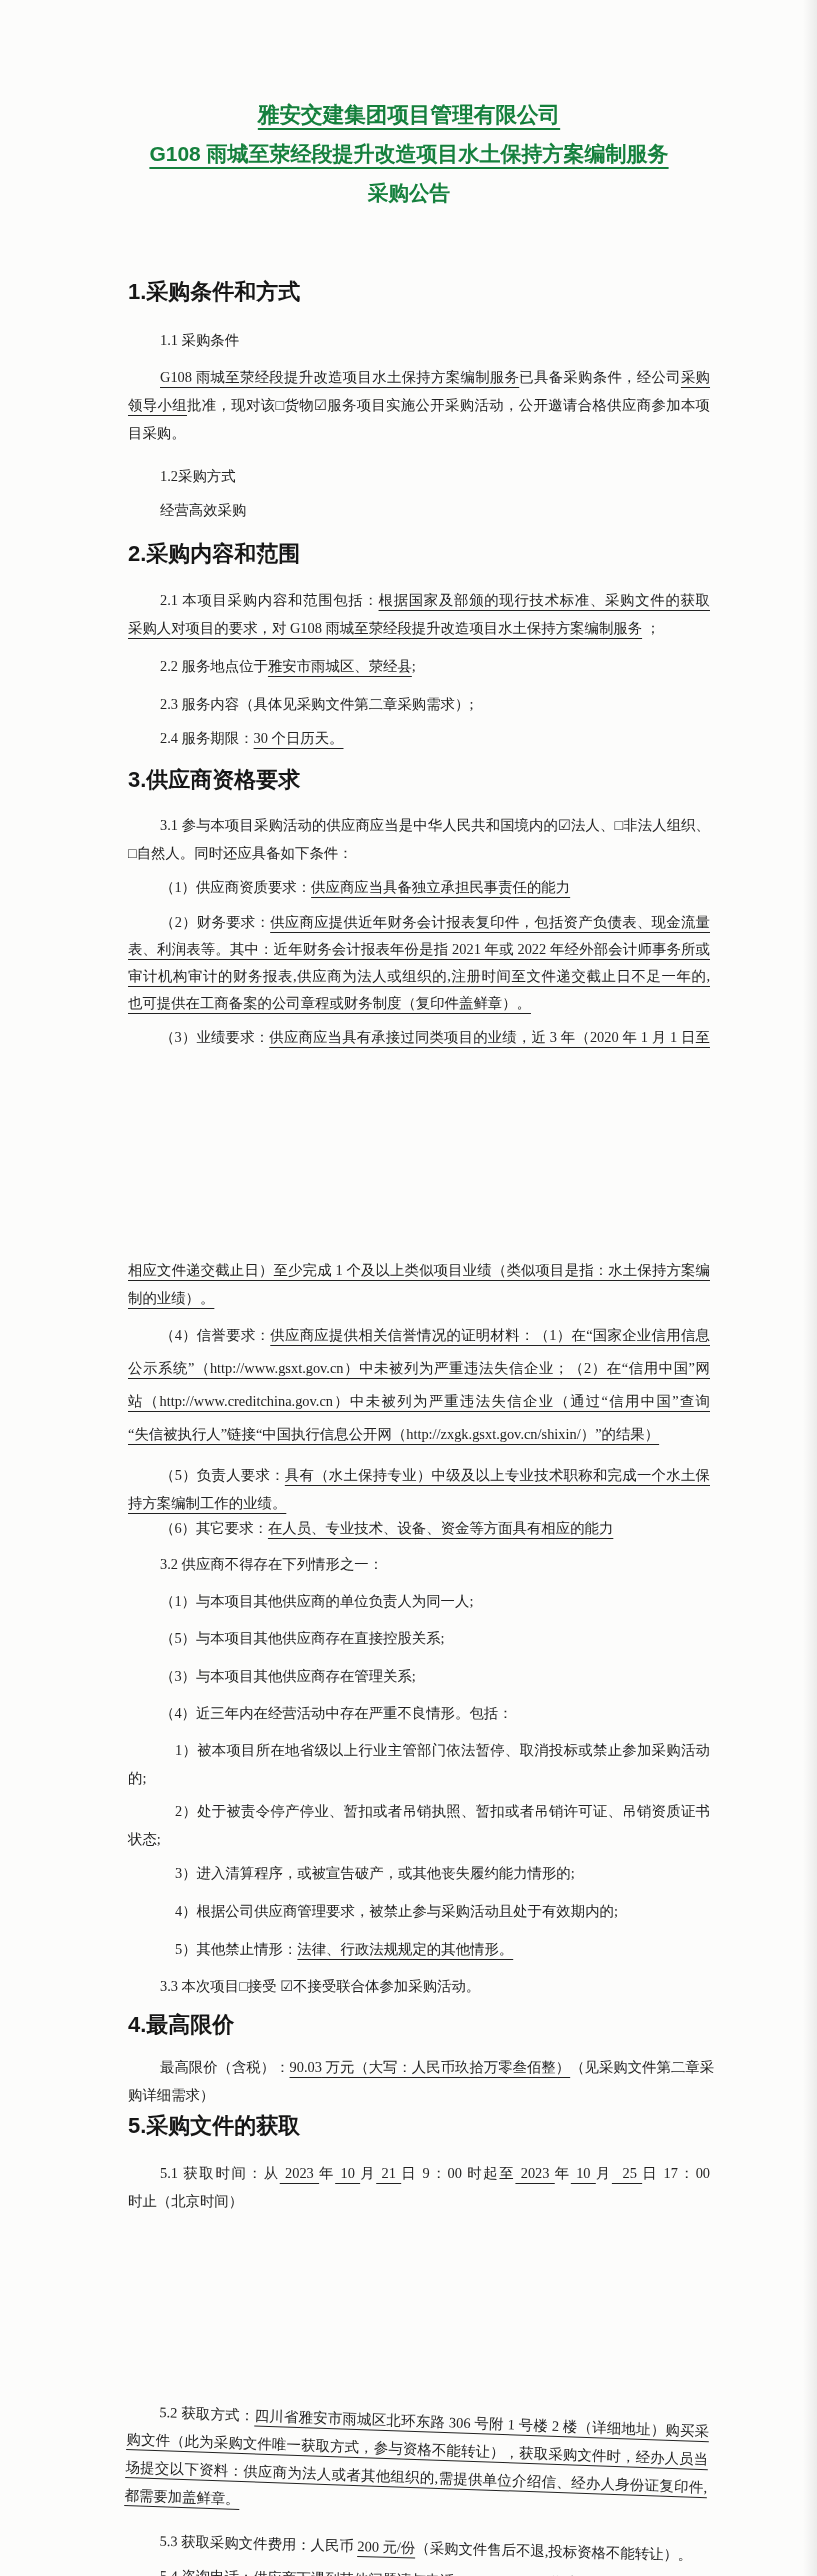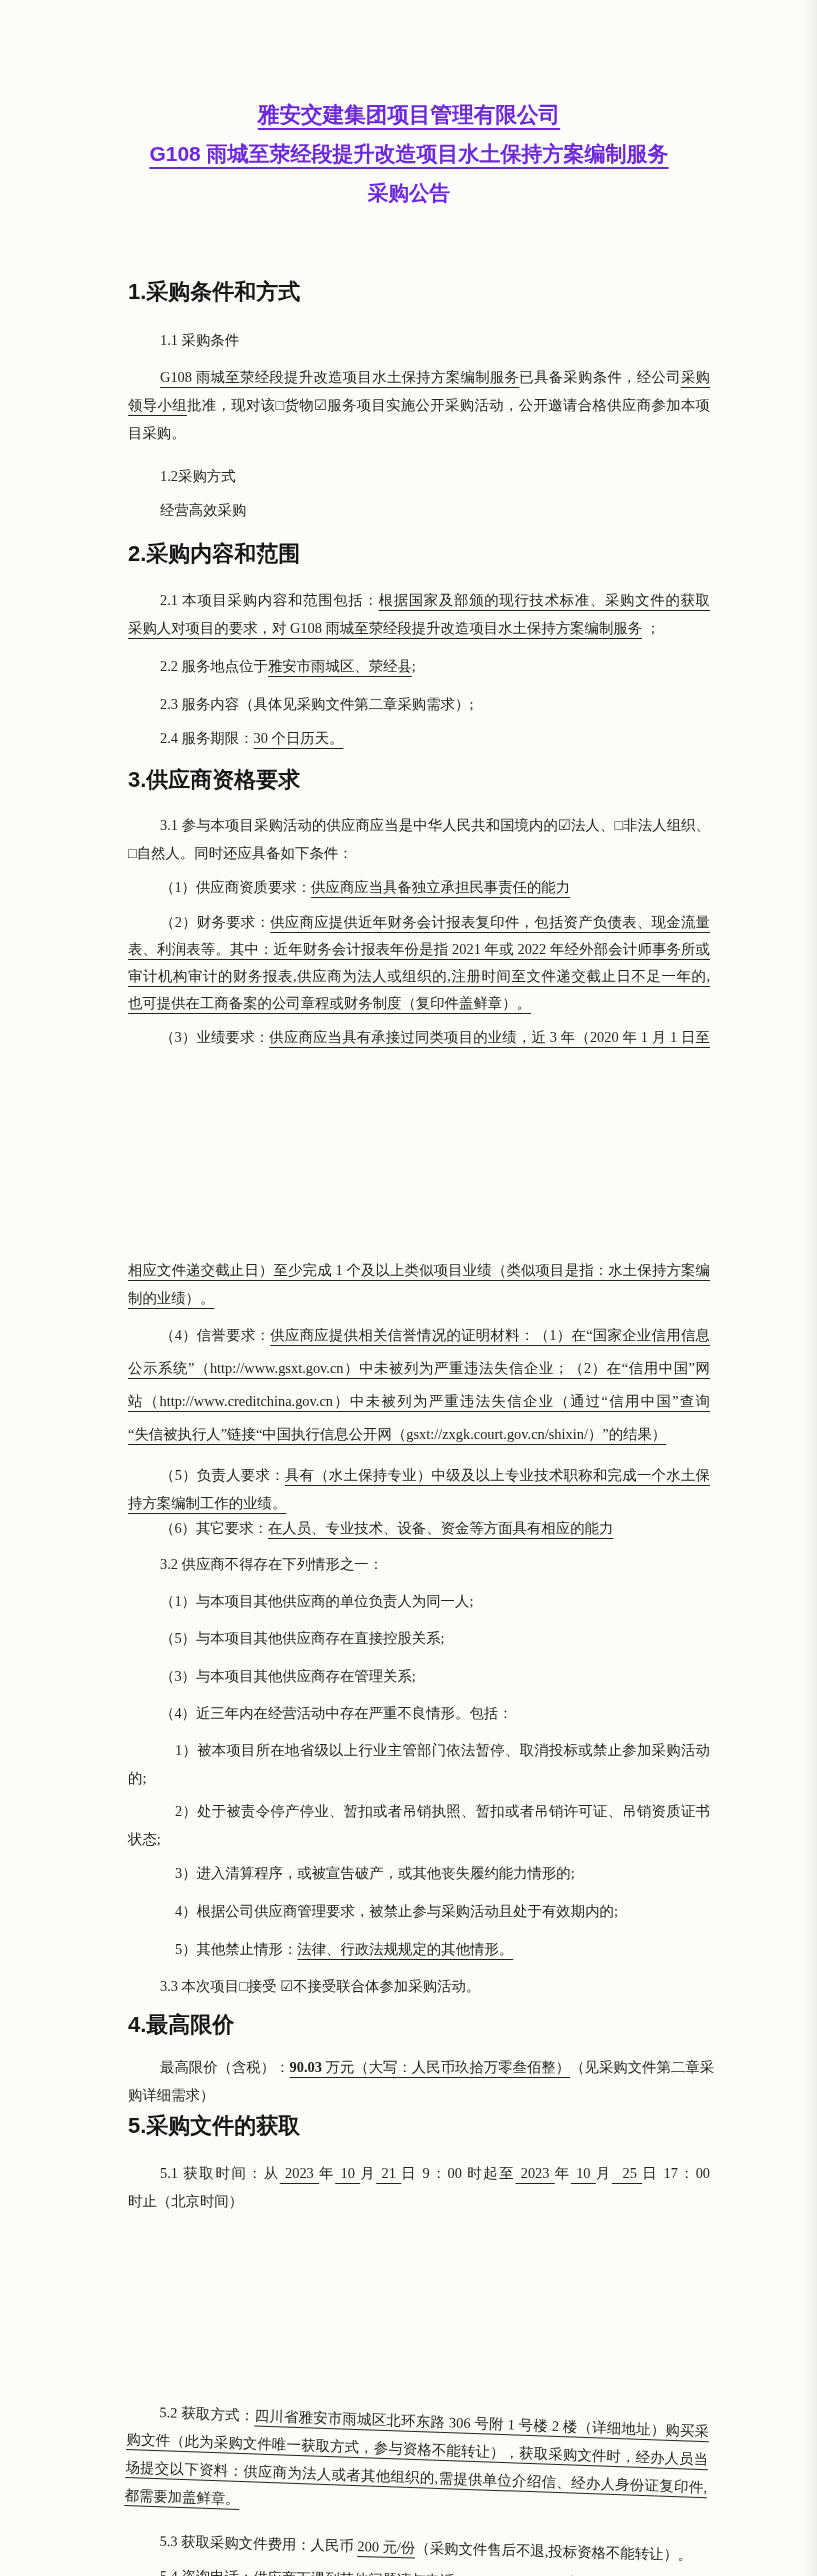--- a/index.html
+++ b/index.html
@@ -10,24 +10,24 @@
     color:#222;
   }
   .edge{position:absolute;top:0;right:0;width:15.5px;height:100%;
     background:linear-gradient(to right, rgba(0,0,0,0), rgba(0,0,0,0.07));}
   .blk{position:absolute; left:128px; width:582px; font-size:14.4px; line-height:28px; color:#222;}
   .blk .line{min-height:1em;}
   .just{text-align:justify; text-align-last:justify; white-space:nowrap;}
   .ind{text-indent:32px;}
   .ind2{text-indent:47px;}
   .u{text-decoration:underline; text-underline-offset:4.6px; text-decoration-thickness:1px;}
-  .b{font-weight:bold;}
+  .b{font-weight:normal;}
   .hd{font-size:22px; font-weight:bold; font-family:"Liberation Sans","DejaVu Sans",sans-serif; color:#161616;}
   .title{left:0; width:818px; text-align:center; font-weight:bold;
-    font-family:"Liberation Sans","DejaVu Sans",sans-serif; color:#6d28d9;}
+    font-family:"Liberation Sans","DejaVu Sans",sans-serif; color:#15803d;}
   .t1{font-size:21.6px;}
   .t2{font-size:21px;}
   .t3{font-size:20.6px;font-family:Liberation Mono, monospace;}
   .u2{text-decoration:underline; text-underline-offset:6.2px; text-decoration-thickness:1.5px;}
   .r1{transform:rotate(1deg); transform-origin:left top;}
   .r15{transform:rotate(1.5deg); transform-origin:left top;}
   .r2{transform:rotate(2deg); transform-origin:left top;}
   .lh53{line-height:27px;}
   .lh64{line-height:33px;}
 </style>
@@ -90,21 +90,21 @@
       <div class="line just ind"><span>（3）业绩要求：</span><span class="u">供应商应当具有承接过同类项目的业绩，近 3 年（2020 年 1 月 1 日至</span></div>
     </div>
   <div class="blk" style="top:1256px">
       <div class="line just"><span class="u">相应文件递交截止日）至少完成 1 个及以上类似项目业绩（类似项目是指：水土保持方案编</span></div>
       <div class="line"><span class="u">制的业绩）。</span></div>
     </div>
   <div class="blk lh64" style="top:1319px">
       <div class="line just ind"><span>（4）信誉要求：</span><span class="u">供应商应提供相关信誉情况的证明材料：（1）在“国家企业信用信息</span></div>
       <div class="line just"><span class="u">公示系统”（http://www.gsxt.gov.cn）中未被列为严重违法失信企业；（2）在“信用中国”网</span></div>
       <div class="line just"><span class="u">站（http://www.creditchina.gov.cn）中未被列为严重违法失信企业（通过“信用中国”查询</span></div>
-      <div class="line"><span class="u">“失信被执行人”链接“中国执行信息公开网（gsxt://zxgk.court.gov.cn/shixin/）”的结果）</span></div>
+      <div class="line"><span class="u">“失信被执行人”链接“中国执行信息公开网（http://zxgk.gsxt.gov.cn/shixin/）”的结果）</span></div>
     </div>
   <div class="blk" style="top:1461px">
       <div class="line just ind"><span>（5）负责人要求：</span><span class="u">具有（水土保持专业）中级及以上专业技术职称和完成一个水土保</span></div>
       <div class="line"><span class="u">持方案编制工作的业绩。</span></div>
     </div>
   <div class="blk" style="top:1514px">
       <div class="line ind"><span>（6）其它要求：</span><span class="u">在人员、专业技术、设备、资金等方面具有相应的能力</span></div>
     </div>
   <div class="blk" style="top:1550px">
       <div class="line ind"><span>3.2 供应商不得存在下列情形之一：</span></div>

